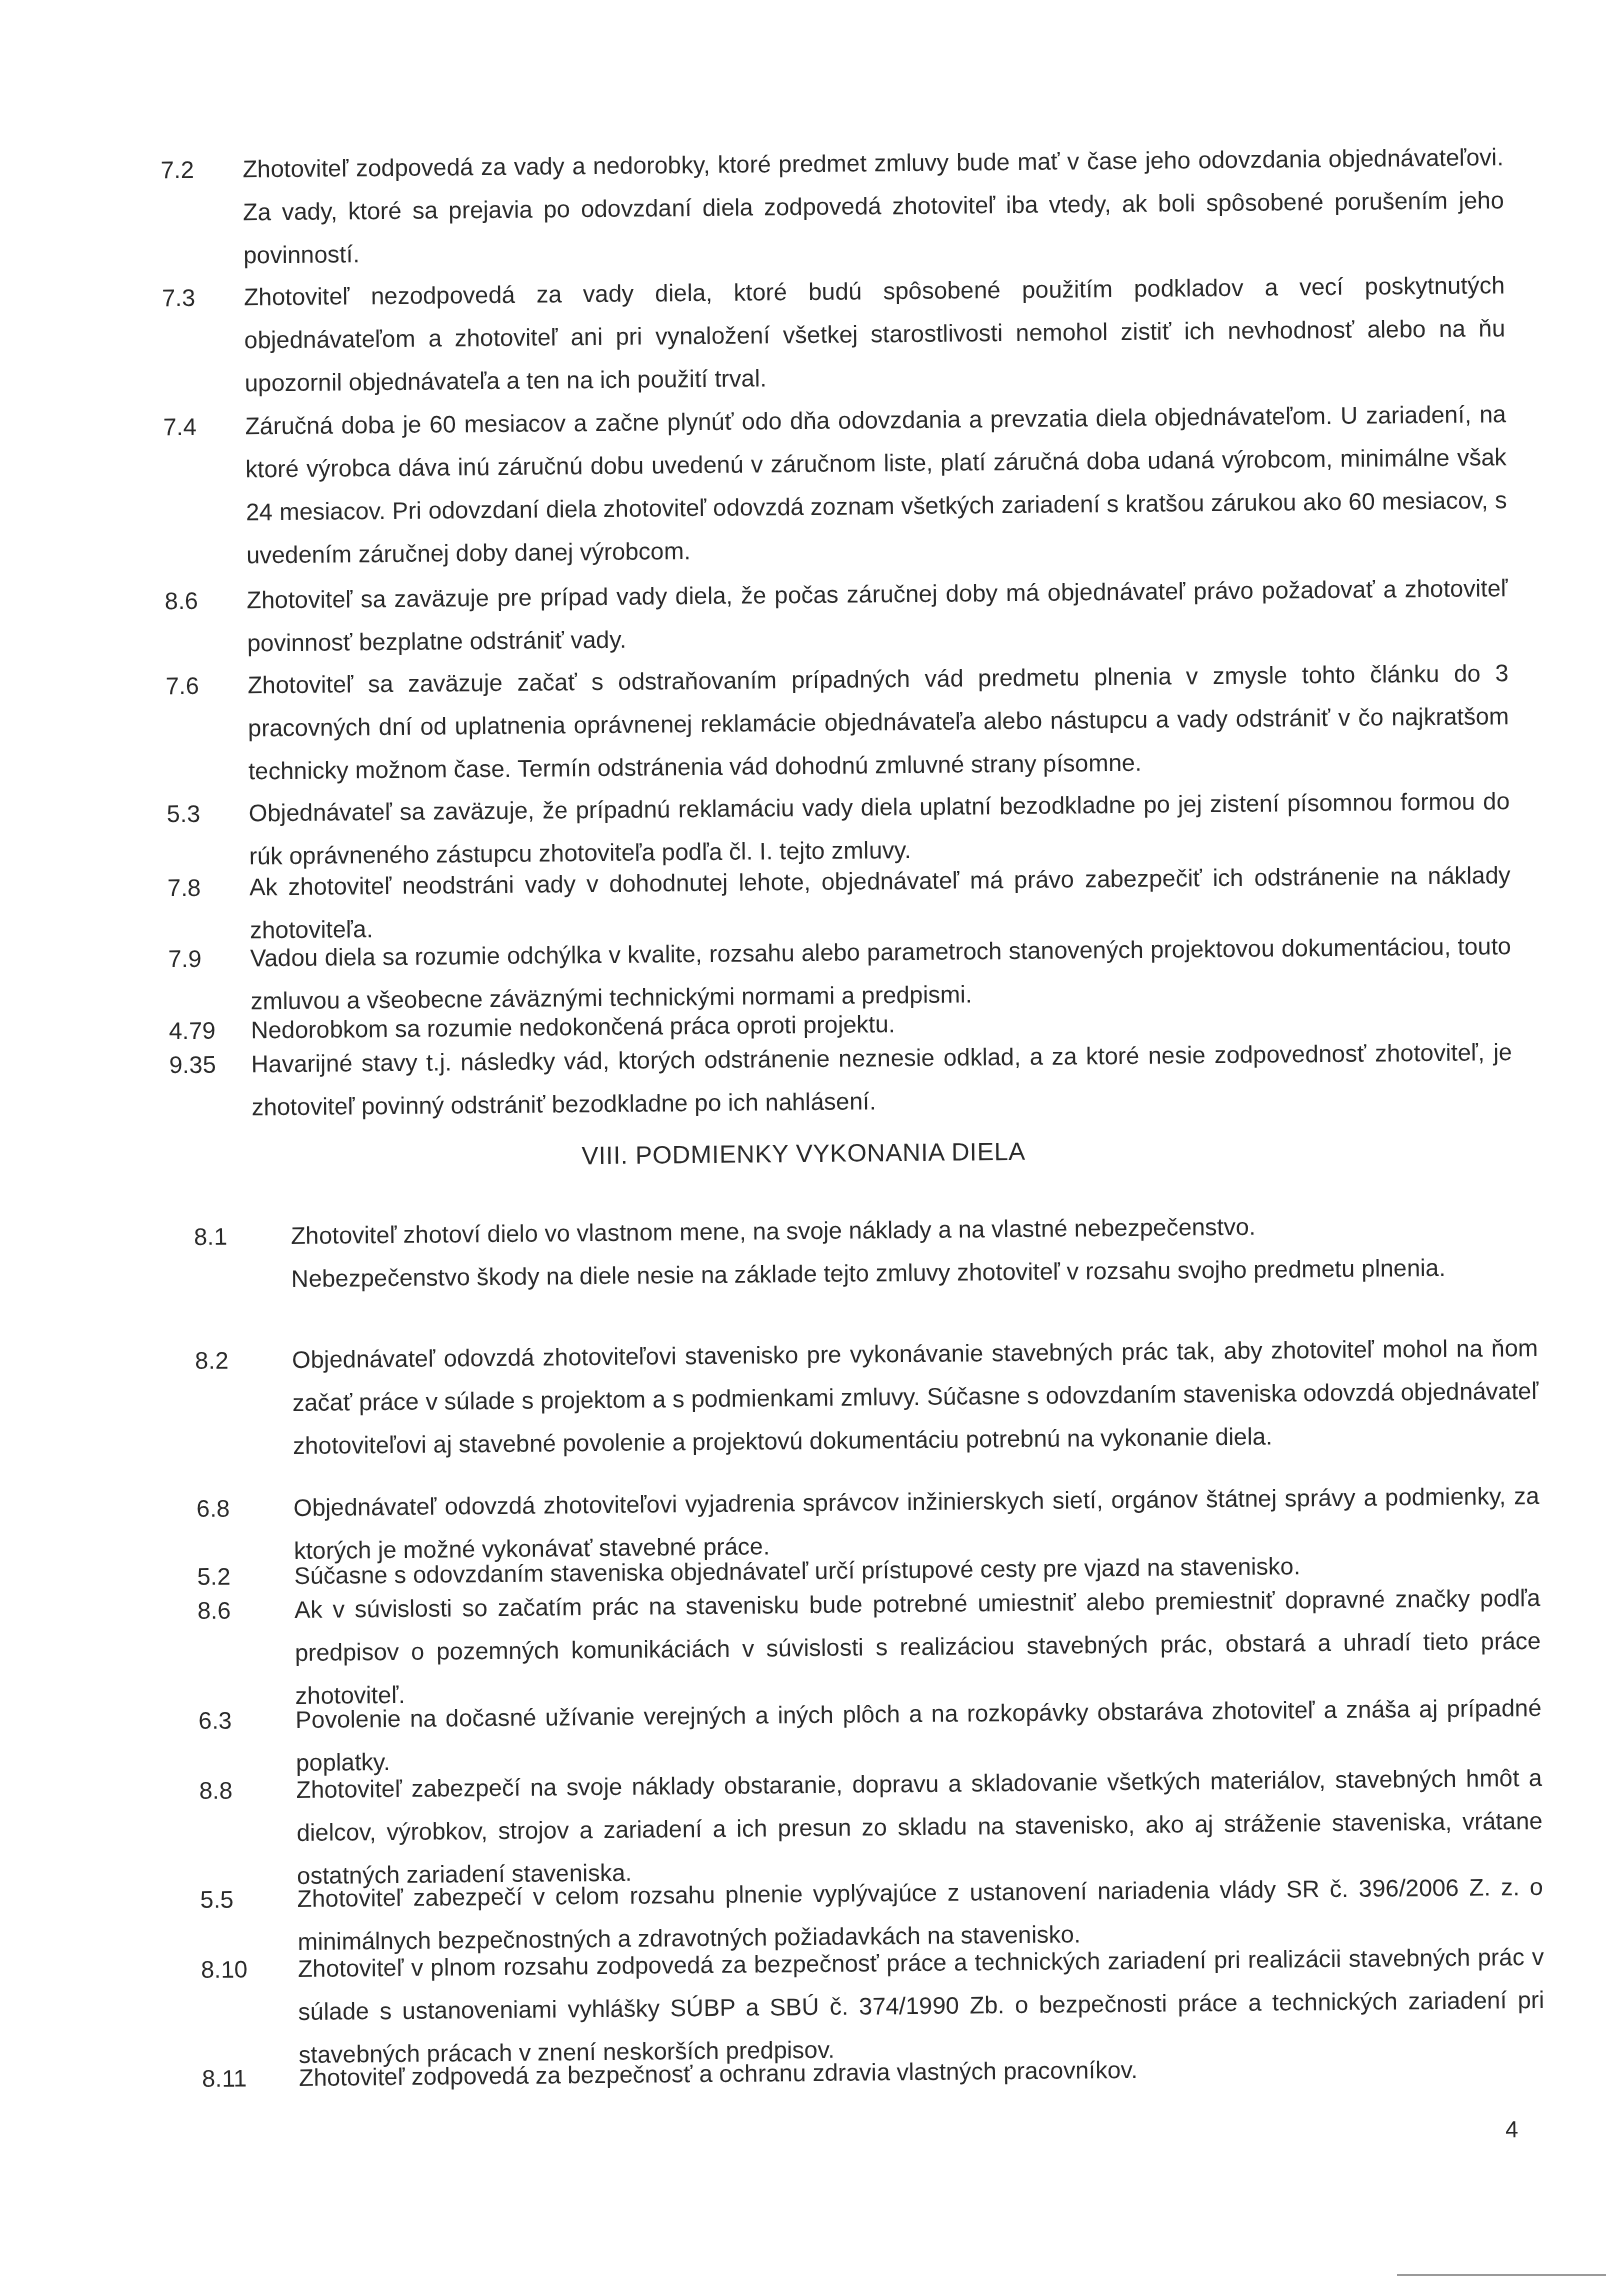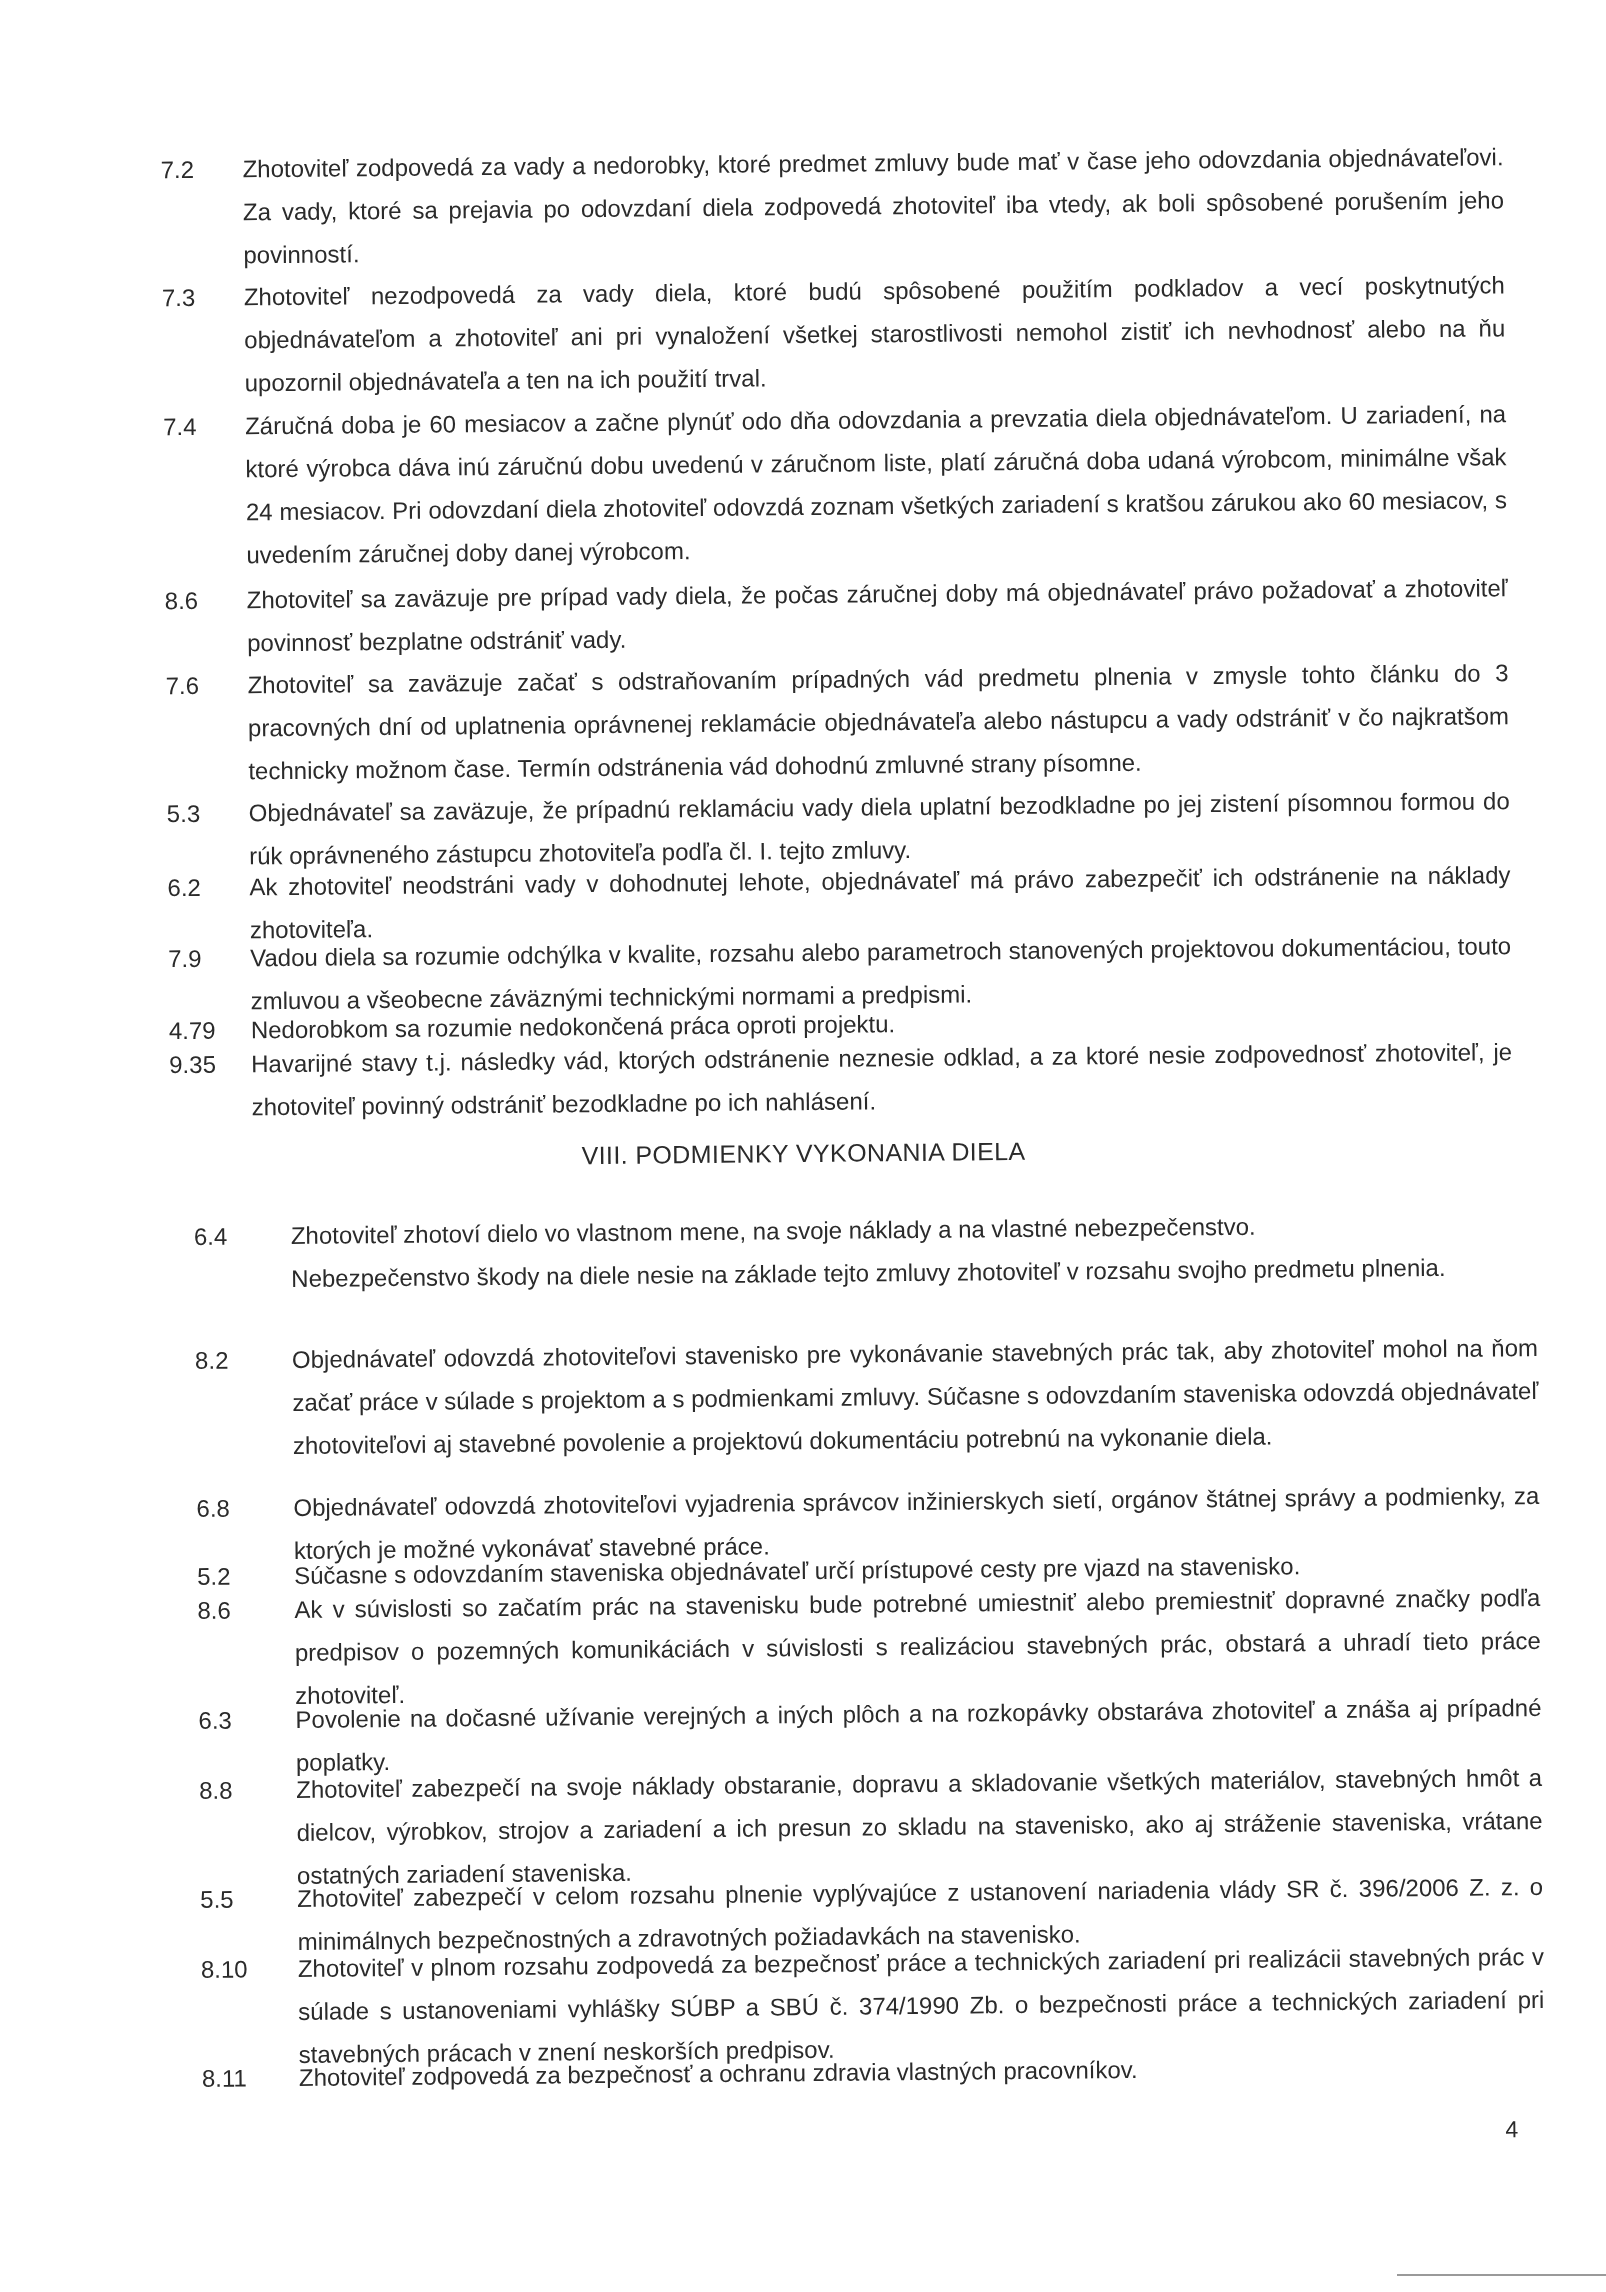--- a/index.html
+++ b/index.html
@@ -52,40 +52,40 @@
   </div>
   <div class="clause" style="top:658px">
     <span class="num">7.6</span>
     <span class="txt">Zhotoviteľ sa zaväzuje začať s odstraňovaním prípadných vád predmetu plnenia v zmysle tohto článku do 3 pracovných dní od uplatnenia oprávnenej reklamácie objednávateľa alebo nástupcu a vady odstrániť v čo najkratšom technicky možnom čase. Termín odstránenia vád dohodnú zmluvné strany písomne.</span>
   </div>
   <div class="clause" style="top:786px">
     <span class="num">5.3</span>
     <span class="txt">Objednávateľ sa zaväzuje, že prípadnú reklamáciu vady diela uplatní bezodkladne po jej zistení písomnou formou do rúk oprávneného zástupcu zhotoviteľa podľa čl. I. tejto zmluvy.</span>
   </div>
   <div class="clause" style="top:860px">
-    <span class="num">6.2</span>
+    <span class="num">7.8</span>
     <span class="txt">Ak zhotoviteľ neodstráni vady v dohodnutej lehote, objednávateľ má právo zabezpečiť ich odstránenie na náklady zhotoviteľa.</span>
   </div>
   <div class="clause" style="top:931px">
     <span class="num">7.9</span>
     <span class="txt">Vadou diela sa rozumie odchýlka v kvalite, rozsahu alebo parametroch stanovených projektovou dokumentáciou, touto zmluvou a všeobecne záväznými technickými normami a predpismi.</span>
   </div>
   <div class="clause" style="top:1003px">
     <span class="num">4.79</span>
     <span class="txt">Nedorobkom sa rozumie nedokončená práca oproti projektu.</span>
   </div>
   <div class="clause" style="top:1037px">
     <span class="num">9.35</span>
     <span class="txt">Havarijné stavy t.j. následky vád, ktorých odstránenie neznesie odklad, a za ktoré nesie zodpovednosť zhotoviteľ, je zhotoviteľ povinný odstrániť bezodkladne po ich nahlásení.</span>
   </div>
 
   <div class="heading" style="top:1139px">VIII. PODMIENKY VYKONANIA DIELA</div>
 
   <div class="clause sec8" style="top:1209px; left:193px;">
-    <span class="num">6.4</span>
+    <span class="num">8.1</span>
     <span class="txt">
       <span>Zhotoviteľ zhotoví dielo vo vlastnom mene, na svoje náklady a na vlastné nebezpečenstvo.</span><br>
       <span>Nebezpečenstvo škody na diele nesie na základe tejto zmluvy zhotoviteľ v rozsahu svojho predmetu plnenia.</span>
     </span>
   </div>
   <div class="clause sec8" style="top:1333px; left:193px;">
     <span class="num">8.2</span>
     <span class="txt">Objednávateľ odovzdá zhotoviteľovi stavenisko pre vykonávanie stavebných prác tak, aby zhotoviteľ mohol na ňom začať práce v súlade s projektom a s podmienkami zmluvy. Súčasne s odovzdaním staveniska odovzdá objednávateľ zhotoviteľovi aj stavebné povolenie a projektovú dokumentáciu potrebnú na vykonanie diela.</span>
   </div>
   <div class="clause sec8" style="top:1481px; left:193px;">

